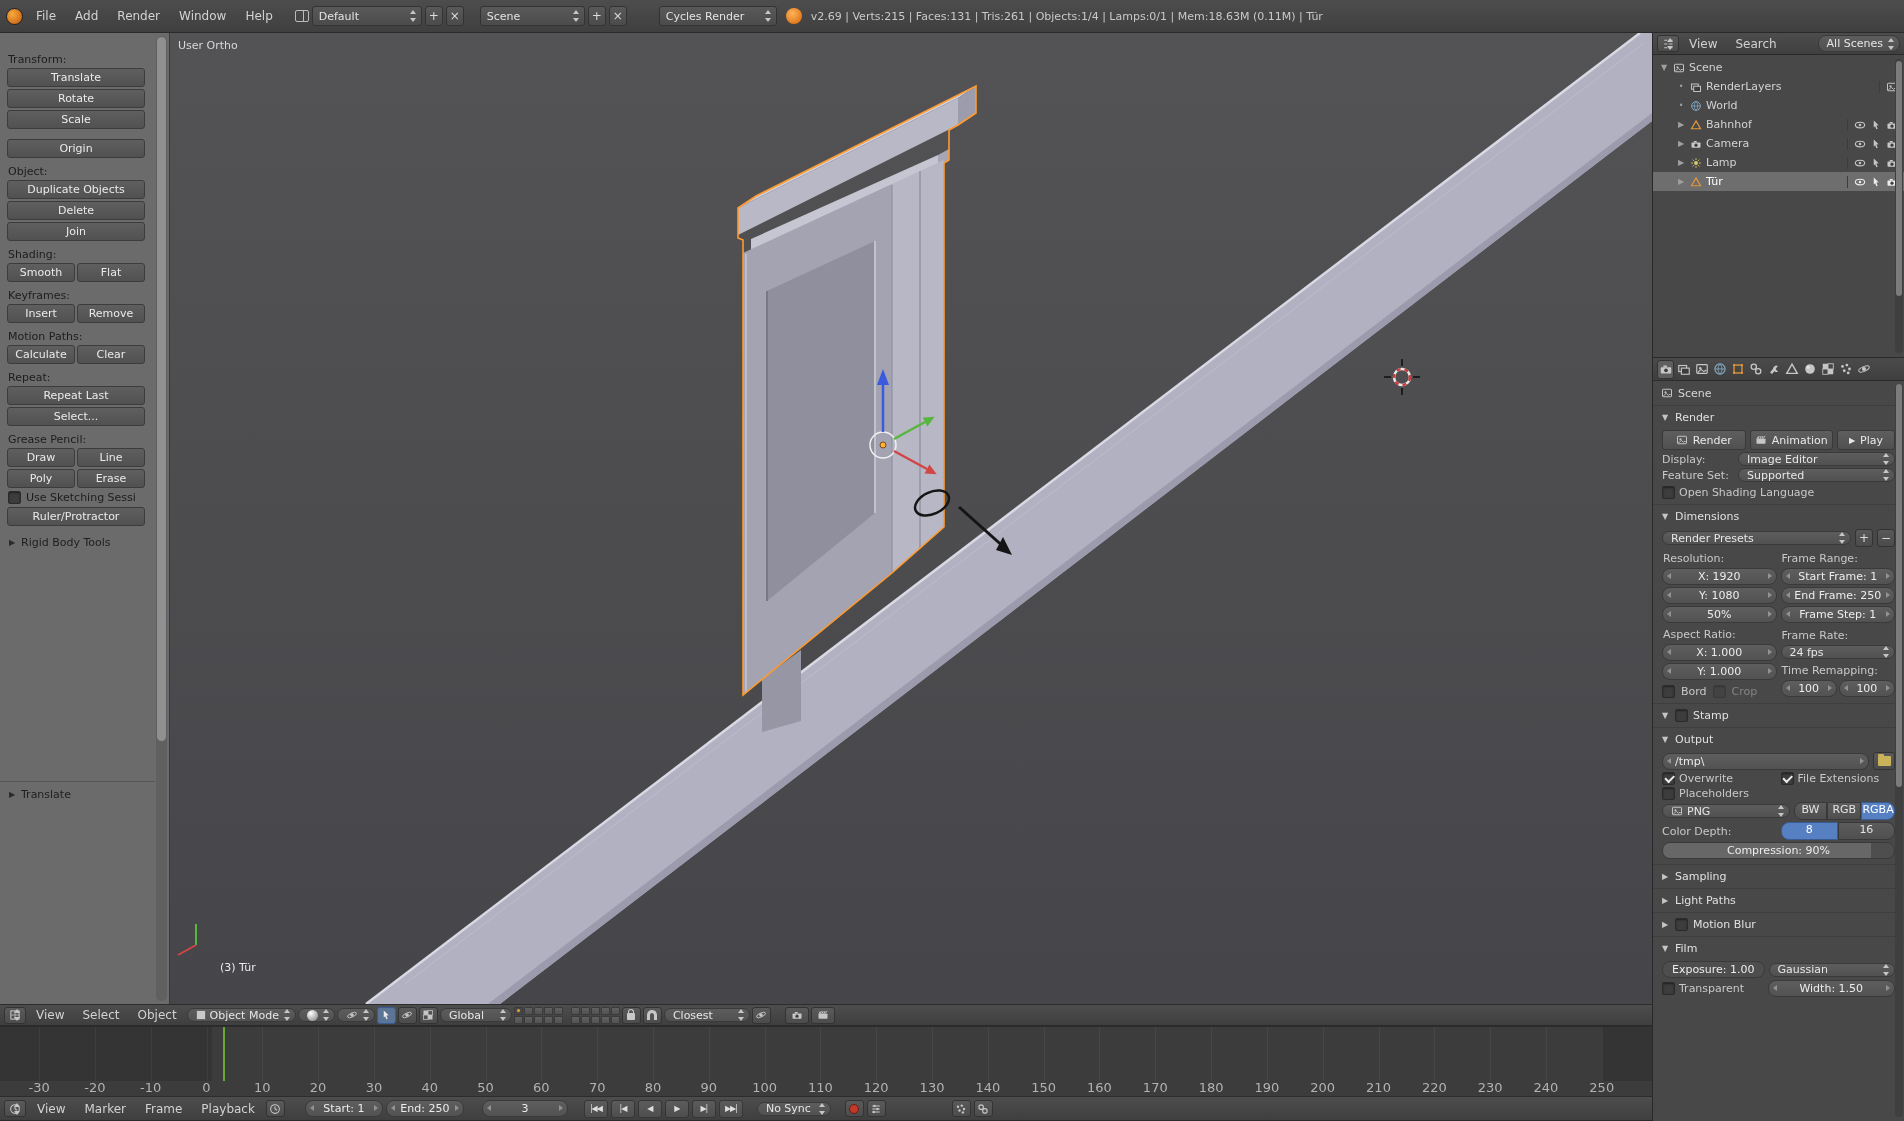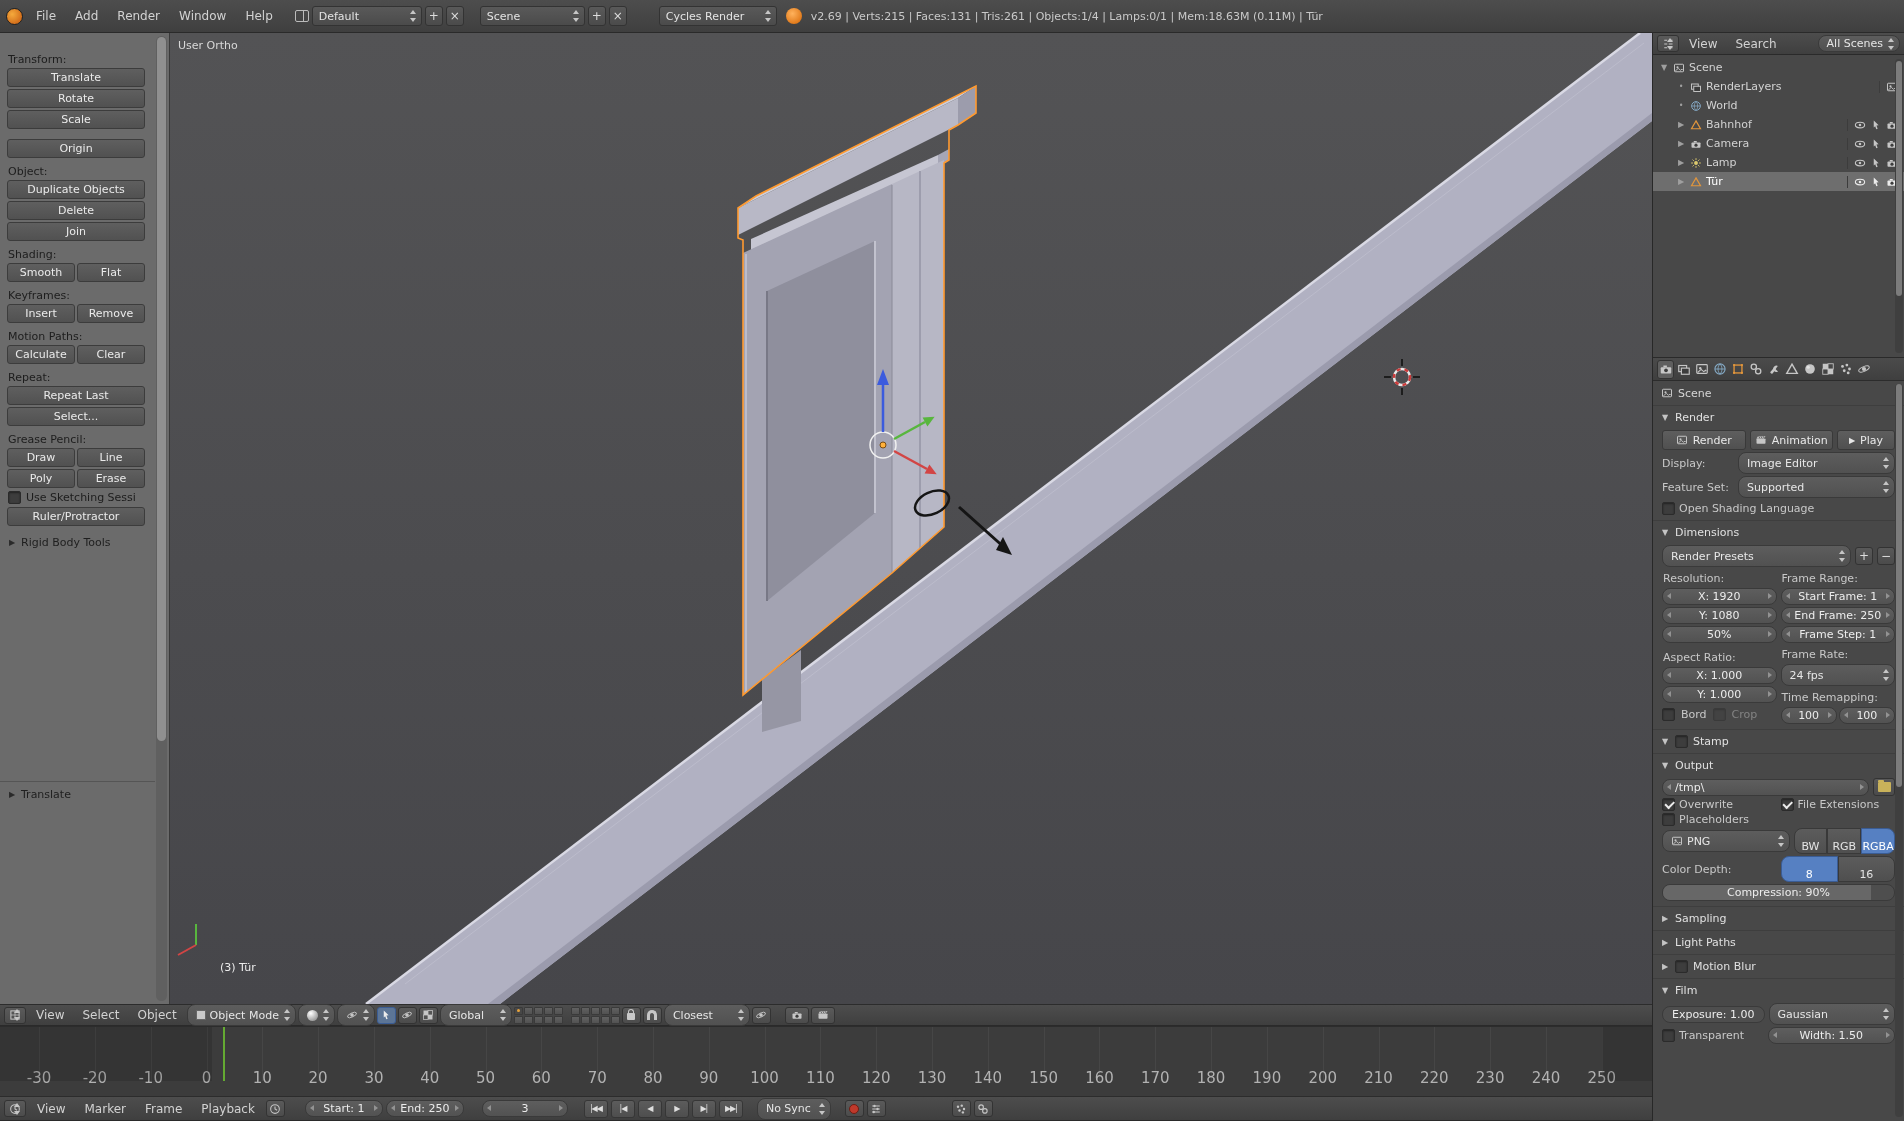--- a/index.html
+++ b/index.html
@@ -5,21 +5,21 @@
 *{margin:0;padding:0;box-sizing:border-box;font-family:"DejaVu Sans","Liberation Sans",sans-serif;}
 html,body{width:1904px;height:1121px;overflow:hidden;background:#454545;}
 body{font-size:11px;color:#ddd;}
 .app{display:flex;flex-direction:column;width:1904px;height:1121px;border-radius:8px;}
 
 
 .hdrbar{background:linear-gradient(#4d4d4d,#3f3f3f);border-bottom:1px solid #2a2a2a;display:flex;align-items:center;}
 .menu{padding:3px 8px;font-size:12px;color:#d2d2d2;border-radius:3px;cursor:default;white-space:nowrap;}
 .selbox{position:relative;display:inline-flex;align-items:center;gap:4px;height:20px;background:linear-gradient(#595959,#4b4b4b);border:1px solid #333;border-radius:3px;color:#e3e3e3;padding:0 16px 0 6px;white-space:nowrap;}
 .selbox.noarrow{padding-right:6px;}
-.dd{position:relative;display:flex;align-items:center;gap:4px;height:22px;background:linear-gradient(#5d5d5d,#515151);border:1px solid #3a3a3a;border-radius:8px;color:#e6e6e6;padding:0 16px 0 8px;white-space:nowrap;overflow:hidden;}
+.dd{position:relative;display:flex;align-items:center;gap:4px;height:14px;background:linear-gradient(#5d5d5d,#515151);border:1px solid #3a3a3a;border-radius:8px;color:#e6e6e6;padding:0 16px 0 8px;white-space:nowrap;overflow:hidden;}
 .dd::before{content:"";position:absolute;right:5px;top:calc(50% - 6px);border-left:3.5px solid transparent;border-right:3.5px solid transparent;border-bottom:4px solid #c6c6c6;}
 .dd::after{content:"";position:absolute;right:5px;top:calc(50% + 2px);border-left:3.5px solid transparent;border-right:3.5px solid transparent;border-top:4px solid #c6c6c6;}
 .selbox::before{content:"";position:absolute;right:5px;top:calc(50% - 6px);border-left:3.5px solid transparent;border-right:3.5px solid transparent;border-bottom:4px solid #c6c6c6;}
 .selbox::after{content:"";position:absolute;right:5px;top:calc(50% + 2px);border-left:3.5px solid transparent;border-right:3.5px solid transparent;border-top:4px solid #c6c6c6;}
 .sqbtn{display:flex;align-items:center;justify-content:center;width:18px;height:20px;background:linear-gradient(#595959,#4b4b4b);border:1px solid #333;border-radius:3px;color:#ddd;font-size:12px;}
 .numfield{position:relative;display:flex;align-items:center;justify-content:center;height:17px;background:linear-gradient(#5e5e5e,#525252);border:1px solid #3a3a3a;border-radius:8px;color:#ececec;padding:0 12px;white-space:nowrap;overflow:hidden;}
 .numfield::before{content:"";position:absolute;left:4px;top:calc(50% - 3.5px);border-top:3.5px solid transparent;border-bottom:3.5px solid transparent;border-right:4px solid rgba(255,255,255,.35);}
 .numfield::after{content:"";position:absolute;right:4px;top:calc(50% - 3.5px);border-top:3.5px solid transparent;border-bottom:3.5px solid transparent;border-left:4px solid rgba(255,255,255,.35);}
 .pbtn{display:flex;align-items:center;justify-content:center;gap:5px;height:20px;background:linear-gradient(#5e5e5e,#505050);border:1px solid #393939;border-radius:3px;color:#e8e8e8;padding:0 6px;white-space:nowrap;}
 .cb{flex:none;width:13px;height:13px;background:#3d3d3d;border:1px solid #2b2b2b;border-radius:2px;box-shadow:inset 0 1px 2px rgba(0,0,0,.45);}
@@ -73,21 +73,21 @@
 .layer{background:linear-gradient(#616161,#525252);border:1px solid #3a3a3a;border-radius:1px;position:relative;}
 .layer.on{background:#474747;}
 .layer.on::after{content:"";position:absolute;left:2px;top:1.5px;width:3px;height:3px;border-radius:50%;background:#e8a33c;}
 .magnet{width:10px;height:10px;border:3px solid #c6c6c6;border-bottom:none;border-radius:6px 6px 0 0;}
 .lockico{width:8px;height:7px;background:#c9c9c9;border-radius:1px;position:relative;margin-top:3px;}
 .lockico::before{content:"";position:absolute;left:1px;top:-4px;width:4px;height:4px;border:1.5px solid #c9c9c9;border-bottom:none;border-radius:3px 3px 0 0;}
 
 
 .timeline-graph{position:relative;height:70px;background:#3c3c3c;border-top:1px solid #2c2c2c;flex:none;overflow:hidden;}
 .tl-line{position:absolute;top:0;bottom:15px;width:1px;background:#464646;}
-.tl-num{position:absolute;bottom:9px;transform:translateX(-50%);color:#b2b2b2;font-size:15px;}
+.tl-num{position:absolute;bottom:1px;transform:translateX(-50%);color:#b2b2b2;font-size:13px;}
 .tl-shade{position:absolute;top:0;bottom:15px;background:rgba(0,0,0,.12);}
 .cf-line{position:absolute;top:0;bottom:15px;width:2px;background:#64aa32;}
 .timeline-header{height:25px;padding:0 4px;gap:3px;flex:none;border-top:1px solid #2c2c2c;}
 .playbtn{display:flex;align-items:center;justify-content:center;height:18px;min-width:24px;background:linear-gradient(#5c5c5c,#4e4e4e);border:1px solid #363636;border-radius:3px;color:#dedede;font-size:8px;padding:0 4px;letter-spacing:-1px;}
 .recbtn{width:10px;height:10px;border-radius:50%;background:#c0392b;border:1px solid #6e1d14;}
 
 
 .outliner{height:325px;display:flex;flex-direction:column;flex:none;position:relative;background:#484848;border-bottom:1px solid #2a2a2a;}
 .outliner-rows{flex:1;padding:3px 0;overflow:hidden;}
 .orow{display:flex;align-items:center;height:19px;padding:0 6px;gap:4px;color:#d2d2d2;white-space:nowrap;}
@@ -109,21 +109,21 @@
 .ppanel.headonly{padding-bottom:0;}
 .phead{display:flex;align-items:center;gap:5px;height:23px;padding:0 7px;color:#e0e0e0;}
 .prow{display:flex;align-items:center;gap:4px;padding:1px 9px;}
 .prow .half{flex:1;display:flex;align-items:center;gap:4px;min-width:0;}
 .plabel{color:#c8c8c8;white-space:nowrap;}
 .collabel{color:#c8c8c8;padding:3px 0 1px 1px;white-space:nowrap;}
 .flex1{flex:1;min-width:0;}
 .slider{position:relative;flex:1;height:17px;background:#4e4e4e;border:1px solid #3a3a3a;border-radius:8px;overflow:hidden;display:flex;align-items:center;justify-content:center;color:#ececec;}
 .slider .fill{position:absolute;left:0;top:0;bottom:0;background:#676767;}
 .slider span{position:relative;z-index:1;white-space:nowrap;}
-.segbtn{flex:1;display:flex;align-items:flex-end;justify-content:center;height:26px;background:linear-gradient(#5c5c5c,#4f4f4f);border:1px solid #393939;color:#e4e4e4;}
+.segbtn{flex:1;display:flex;align-items:flex-start;justify-content:center;height:18px;background:linear-gradient(#5c5c5c,#4f4f4f);border:1px solid #393939;color:#e4e4e4;}
 .segbtn.first{border-radius:8px 0 0 8px;}
 .segbtn.last{border-radius:0 8px 8px 0;}
 .segbtn.blue{background:#5680c2;border-color:#3a5c94;color:#fff;}
 .pscroll{position:absolute;right:1px;top:26px;bottom:4px;width:8px;background:#3f3f3f;border-radius:4px;}
 .pscroll .thumb{position:absolute;left:1px;right:1px;top:0;height:55%;background:#7c7c7c;border-radius:4px;}
 .folder-ico{width:13px;height:10px;background:#c9b25a;border-radius:1px;position:relative;}
 .folder-ico::before{content:"";position:absolute;left:0;top:-2px;width:6px;height:2px;background:#c9b25a;border-radius:1px 1px 0 0;}
 </style>
 </head>
 <body>

